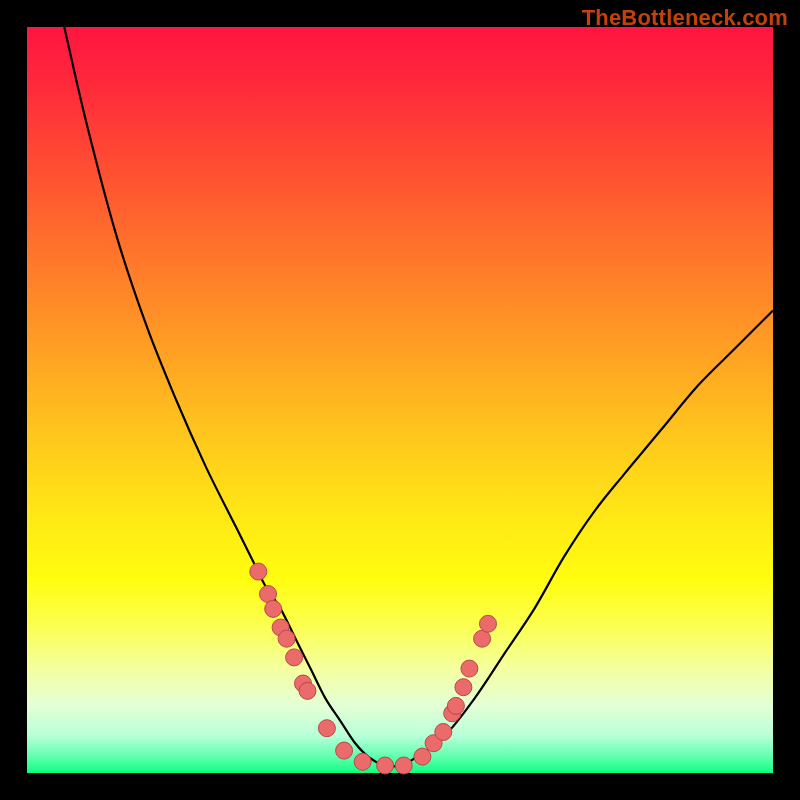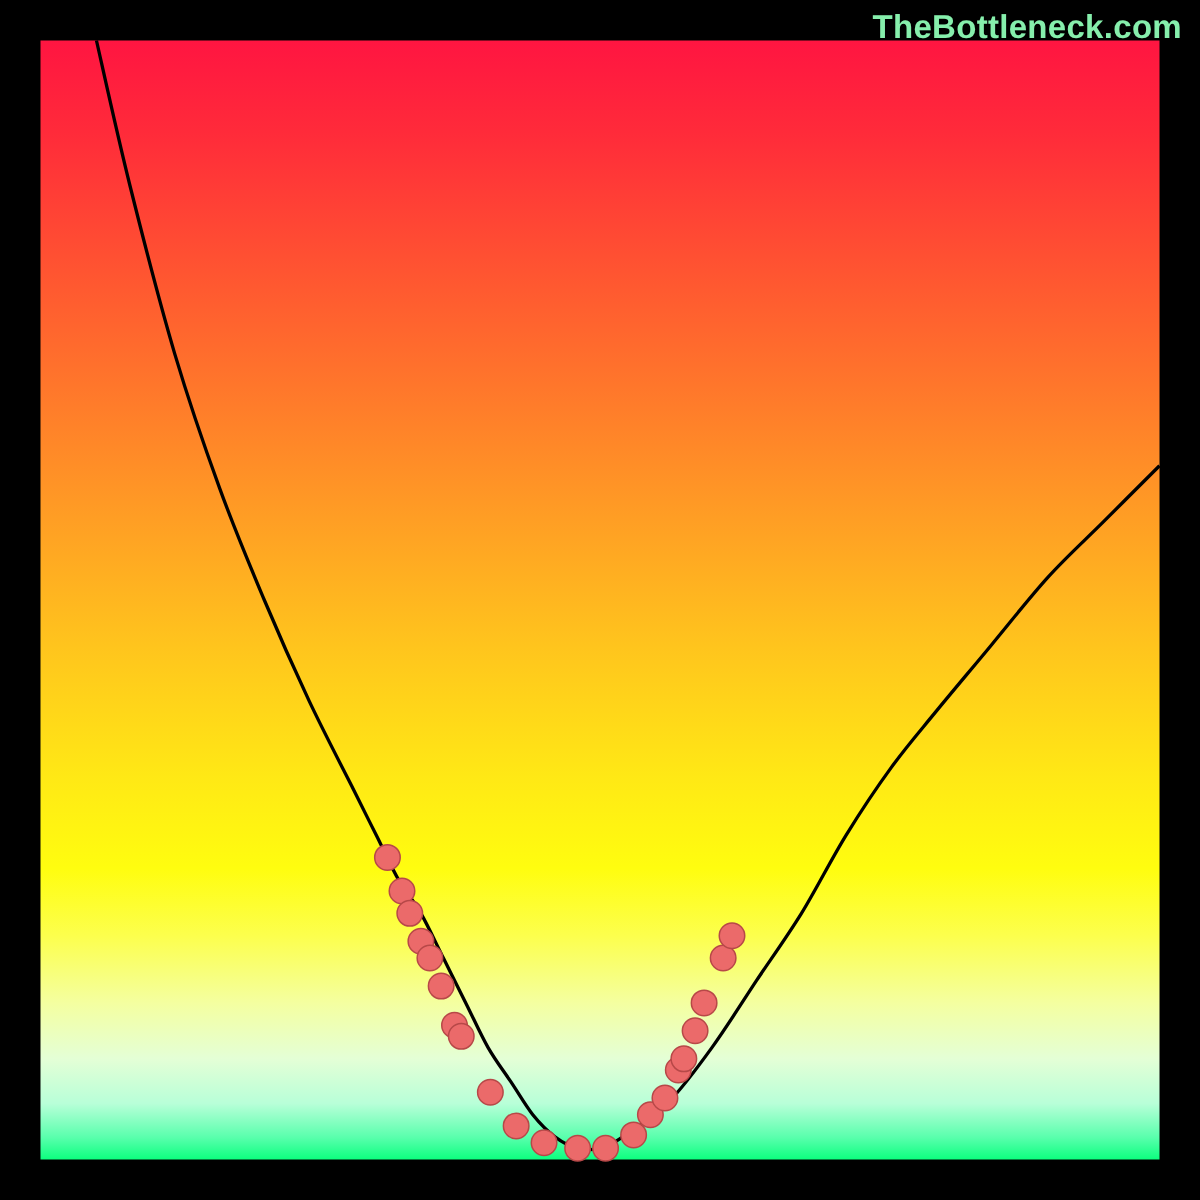--- a/index.html
+++ b/index.html
@@ -36,21 +36,21 @@
       #e4ffd6 91%,
       #b8ffd8 95%,
       #5affad 98%,
       #0dff7f 100%
     );
   }
   .attribution {
     position: absolute;
     top: 5px;
     right: 12px;
-    color: #86efac;
+    color: #c2410c;
     font-size: 22px;
     font-weight: 600;
     letter-spacing: 0.2px;
     user-select: none;
   }
   svg.curve {
     position: absolute;
     left: 0;
     top: 0;
     width: 746px;

